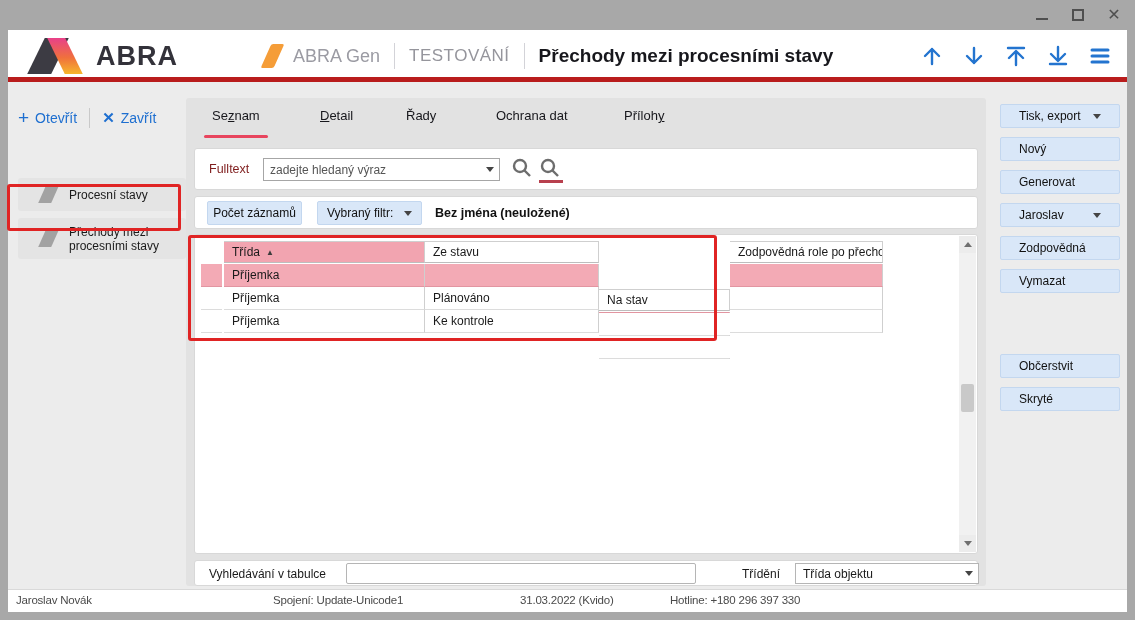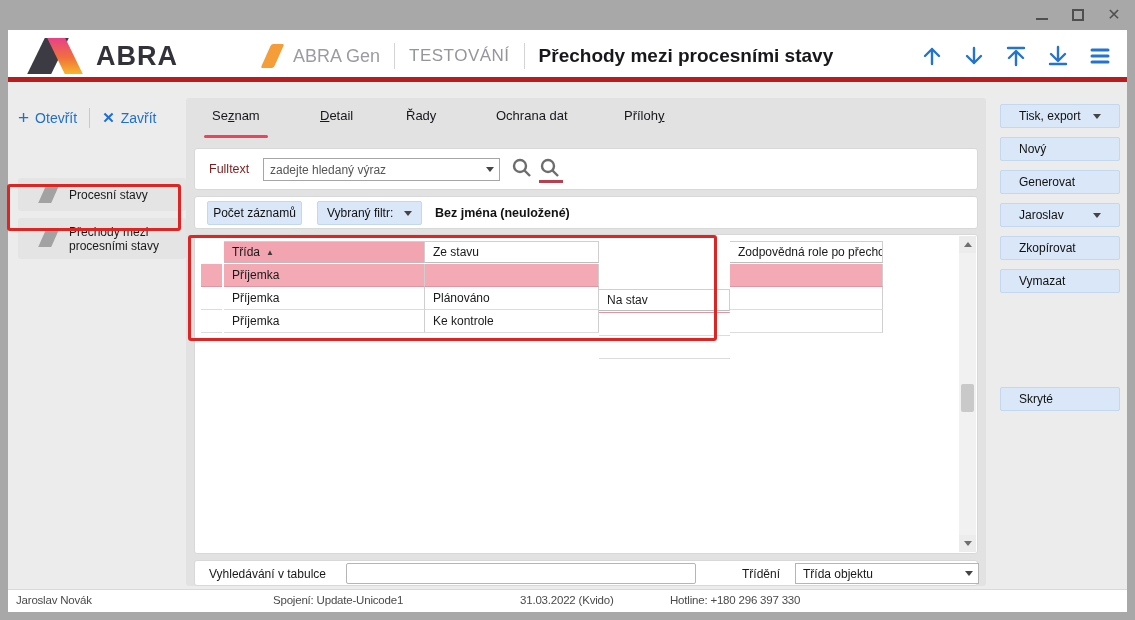--- a/index.html
+++ b/index.html
@@ -337,24 +337,27 @@
         <span>Nový</span>
       </div>
       <div class="btn-blue rp-btn rp-2">
         <span>Generovat</span>
       </div>
       <div class="btn-blue rp-btn rp-3 has-arrow">
         <span>Jaroslav</span>
         <div class="tri-down"></div>
       </div>
       <div class="btn-blue rp-btn rp-4">
-        <span>Zkopírovat</span>
+        <span>Zodpovědná</span>
       </div>
       <div class="btn-blue rp-btn rp-5">
         <span>Vymazat</span>
+      </div>
+      <div class="btn-blue rp-btn rp-7">
+        <span>Občerstvit</span>
       </div>
       <div class="btn-blue rp-btn rp-8">
         <span>Skryté</span>
       </div>
     </div>
 
     <div class="statusbar">
       <span class="sb-item sb-user">Jaroslav Novák</span>
       <span class="sb-item sb-conn">Spojení: Update-Unicode1</span>
       <span class="sb-item sb-date">31.03.2022 (Kvido)</span>

